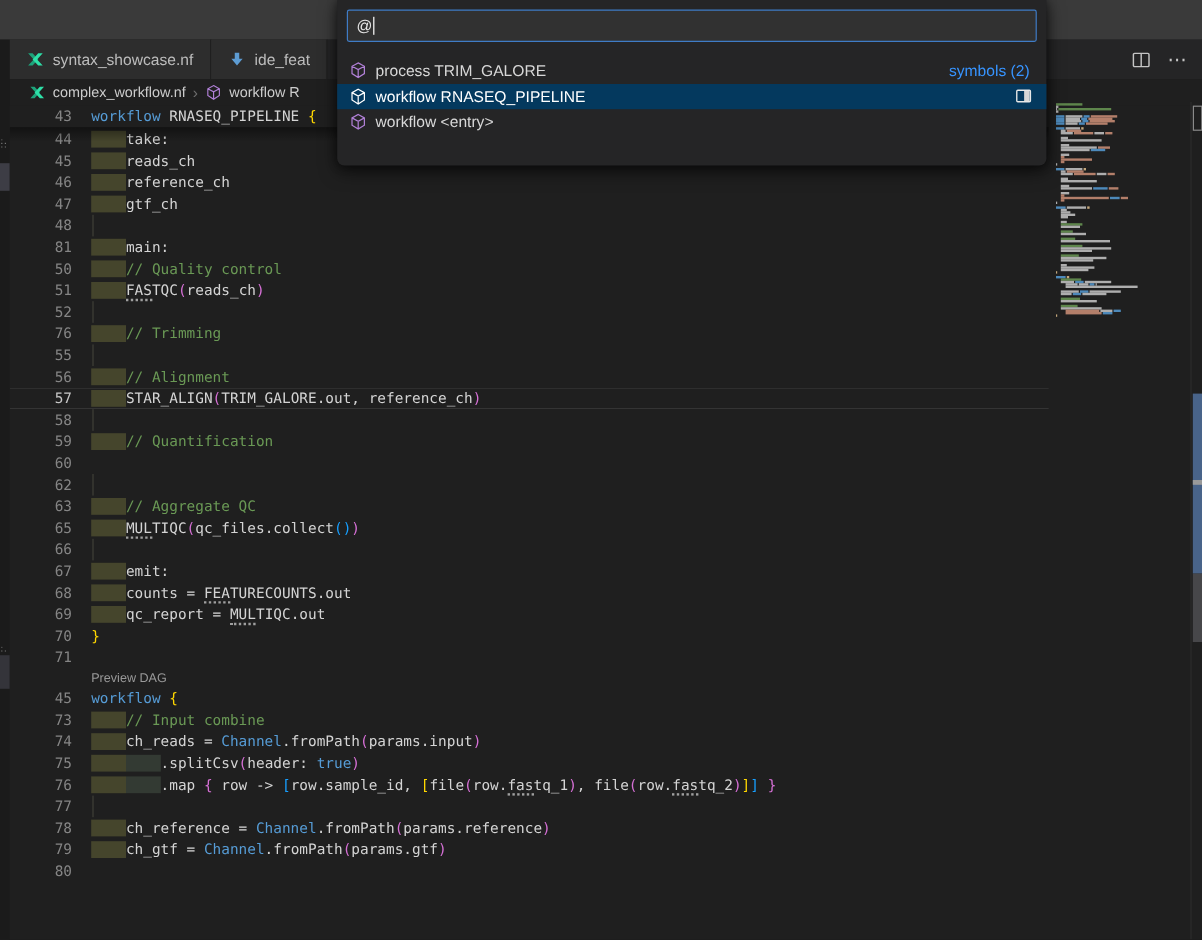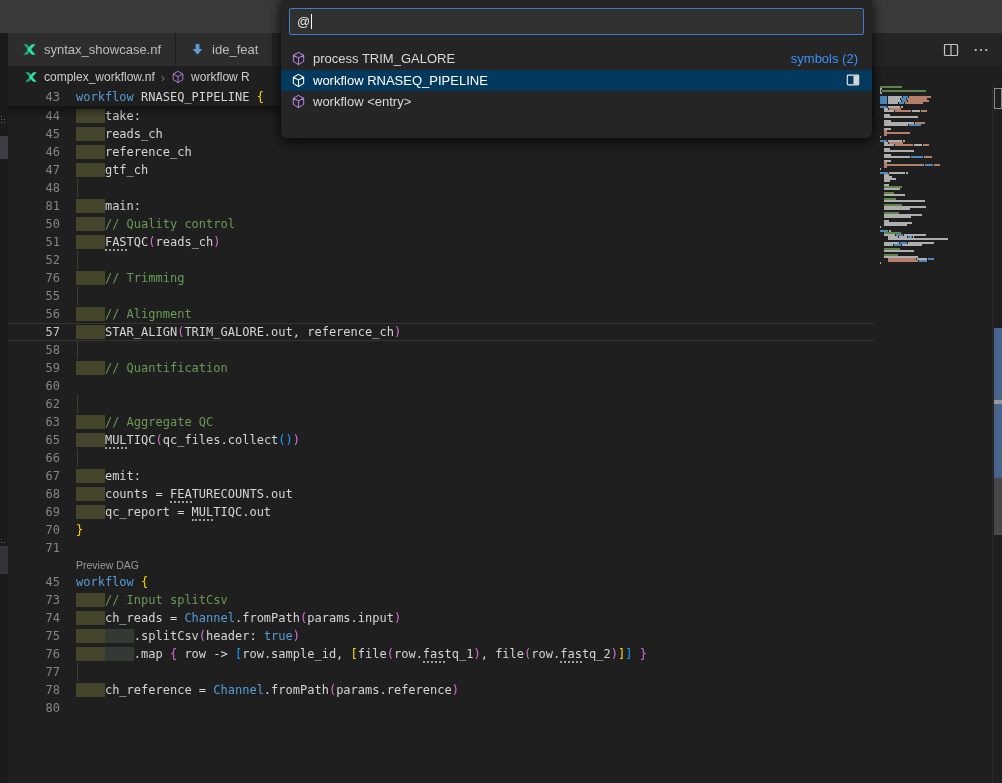--- a/index.html
+++ b/index.html
@@ -154,26 +154,27 @@
         <div class="row"><span class="gutter">63</span><span class="codecell"><span class="tok-i1">    </span><span class="tok-c">// Aggregate QC</span></span></div>
         <div class="row"><span class="gutter">65</span><span class="codecell"><span class="tok-i1">    </span><span class="tok-w hint">MUL</span><span class="tok-w">TIQC</span><span class="tok-p">(</span><span class="tok-w">qc_files.collect</span><span class="tok-b">()</span><span class="tok-p">)</span></span></div>
         <div class="row"><span class="gutter">66</span><span class="codecell"><span class="guide"></span></span></div>
         <div class="row"><span class="gutter">67</span><span class="codecell"><span class="tok-i1">    </span><span class="tok-w">emit:</span></span></div>
         <div class="row"><span class="gutter">68</span><span class="codecell"><span class="tok-i1">    </span><span class="tok-w">counts = </span><span class="tok-w hint">FEA</span><span class="tok-w">TURECOUNTS.out</span></span></div>
         <div class="row"><span class="gutter">69</span><span class="codecell"><span class="tok-i1">    </span><span class="tok-w">qc_report = </span><span class="tok-w hint">MUL</span><span class="tok-w">TIQC.out</span></span></div>
         <div class="row"><span class="gutter">70</span><span class="codecell"><span class="tok-y">}</span></span></div>
         <div class="row"><span class="gutter">71</span><span class="codecell"></span></div>
         <div class="lensrow">Preview DAG</div>
         <div class="row"><span class="gutter">45</span><span class="codecell"><span class="tok-k">workflow</span><span class="tok-w"> </span><span class="tok-y">{</span></span></div>
-        <div class="row"><span class="gutter">73</span><span class="codecell"><span class="tok-i1">    </span><span class="tok-c">// Input splitCsv</span></span></div>
+        <div class="row"><span class="gutter">73</span><span class="codecell"><span class="tok-i1">    </span><span class="tok-c">// Input combine</span></span></div>
         <div class="row"><span class="gutter">74</span><span class="codecell"><span class="tok-i1">    </span><span class="tok-w">ch_reads = </span><span class="tok-k">Channel</span><span class="tok-w">.fromPath</span><span class="tok-p">(</span><span class="tok-w">params.input</span><span class="tok-p">)</span></span></div>
         <div class="row"><span class="gutter">75</span><span class="codecell"><span class="tok-i1">    </span><span class="tok-i2">    </span><span class="tok-w">.splitCsv</span><span class="tok-p">(</span><span class="tok-w">header: </span><span class="tok-k">true</span><span class="tok-p">)</span></span></div>
         <div class="row"><span class="gutter">76</span><span class="codecell"><span class="tok-i1">    </span><span class="tok-i2">    </span><span class="tok-w">.map </span><span class="tok-p">{</span><span class="tok-w"> row -&gt; </span><span class="tok-b">[</span><span class="tok-w">row.sample_id, </span><span class="tok-y">[</span><span class="tok-w">file</span><span class="tok-p">(</span><span class="tok-w">row.</span><span class="tok-w hint">fas</span><span class="tok-w">tq_1</span><span class="tok-p">)</span><span class="tok-w">, file</span><span class="tok-p">(</span><span class="tok-w">row.</span><span class="tok-w hint">fas</span><span class="tok-w">tq_2</span><span class="tok-p">)</span><span class="tok-y">]</span><span class="tok-b">]</span><span class="tok-w"> </span><span class="tok-p">}</span></span></div>
         <div class="row"><span class="gutter">77</span><span class="codecell"><span class="guide"></span></span></div>
         <div class="row"><span class="gutter">78</span><span class="codecell"><span class="tok-i1">    </span><span class="tok-w">ch_reference = </span><span class="tok-k">Channel</span><span class="tok-w">.fromPath</span><span class="tok-p">(</span><span class="tok-w">params.reference</span><span class="tok-p">)</span></span></div>
+        <div class="row"><span class="gutter">79</span><span class="codecell"><span class="tok-i1">    </span><span class="tok-w">ch_gtf = </span><span class="tok-k">Channel</span><span class="tok-w">.fromPath</span><span class="tok-p">(</span><span class="tok-w">params.gtf</span><span class="tok-p">)</span></span></div>
         <div class="row"><span class="gutter">80</span><span class="codecell"></span></div>
       </div>
   </div>
 
   <div class="minimap" id="minimap">
       <div class="mrow" style="padding-left: 0px;">
         <div class="mseg" style="width: 22px; background: rgb(106, 153, 85);"></div>
       </div>
       <div class="mrow" style="padding-left: 0px;">
         <div class="mseg" style="width: 2px; background: rgb(200, 200, 200);"></div>

